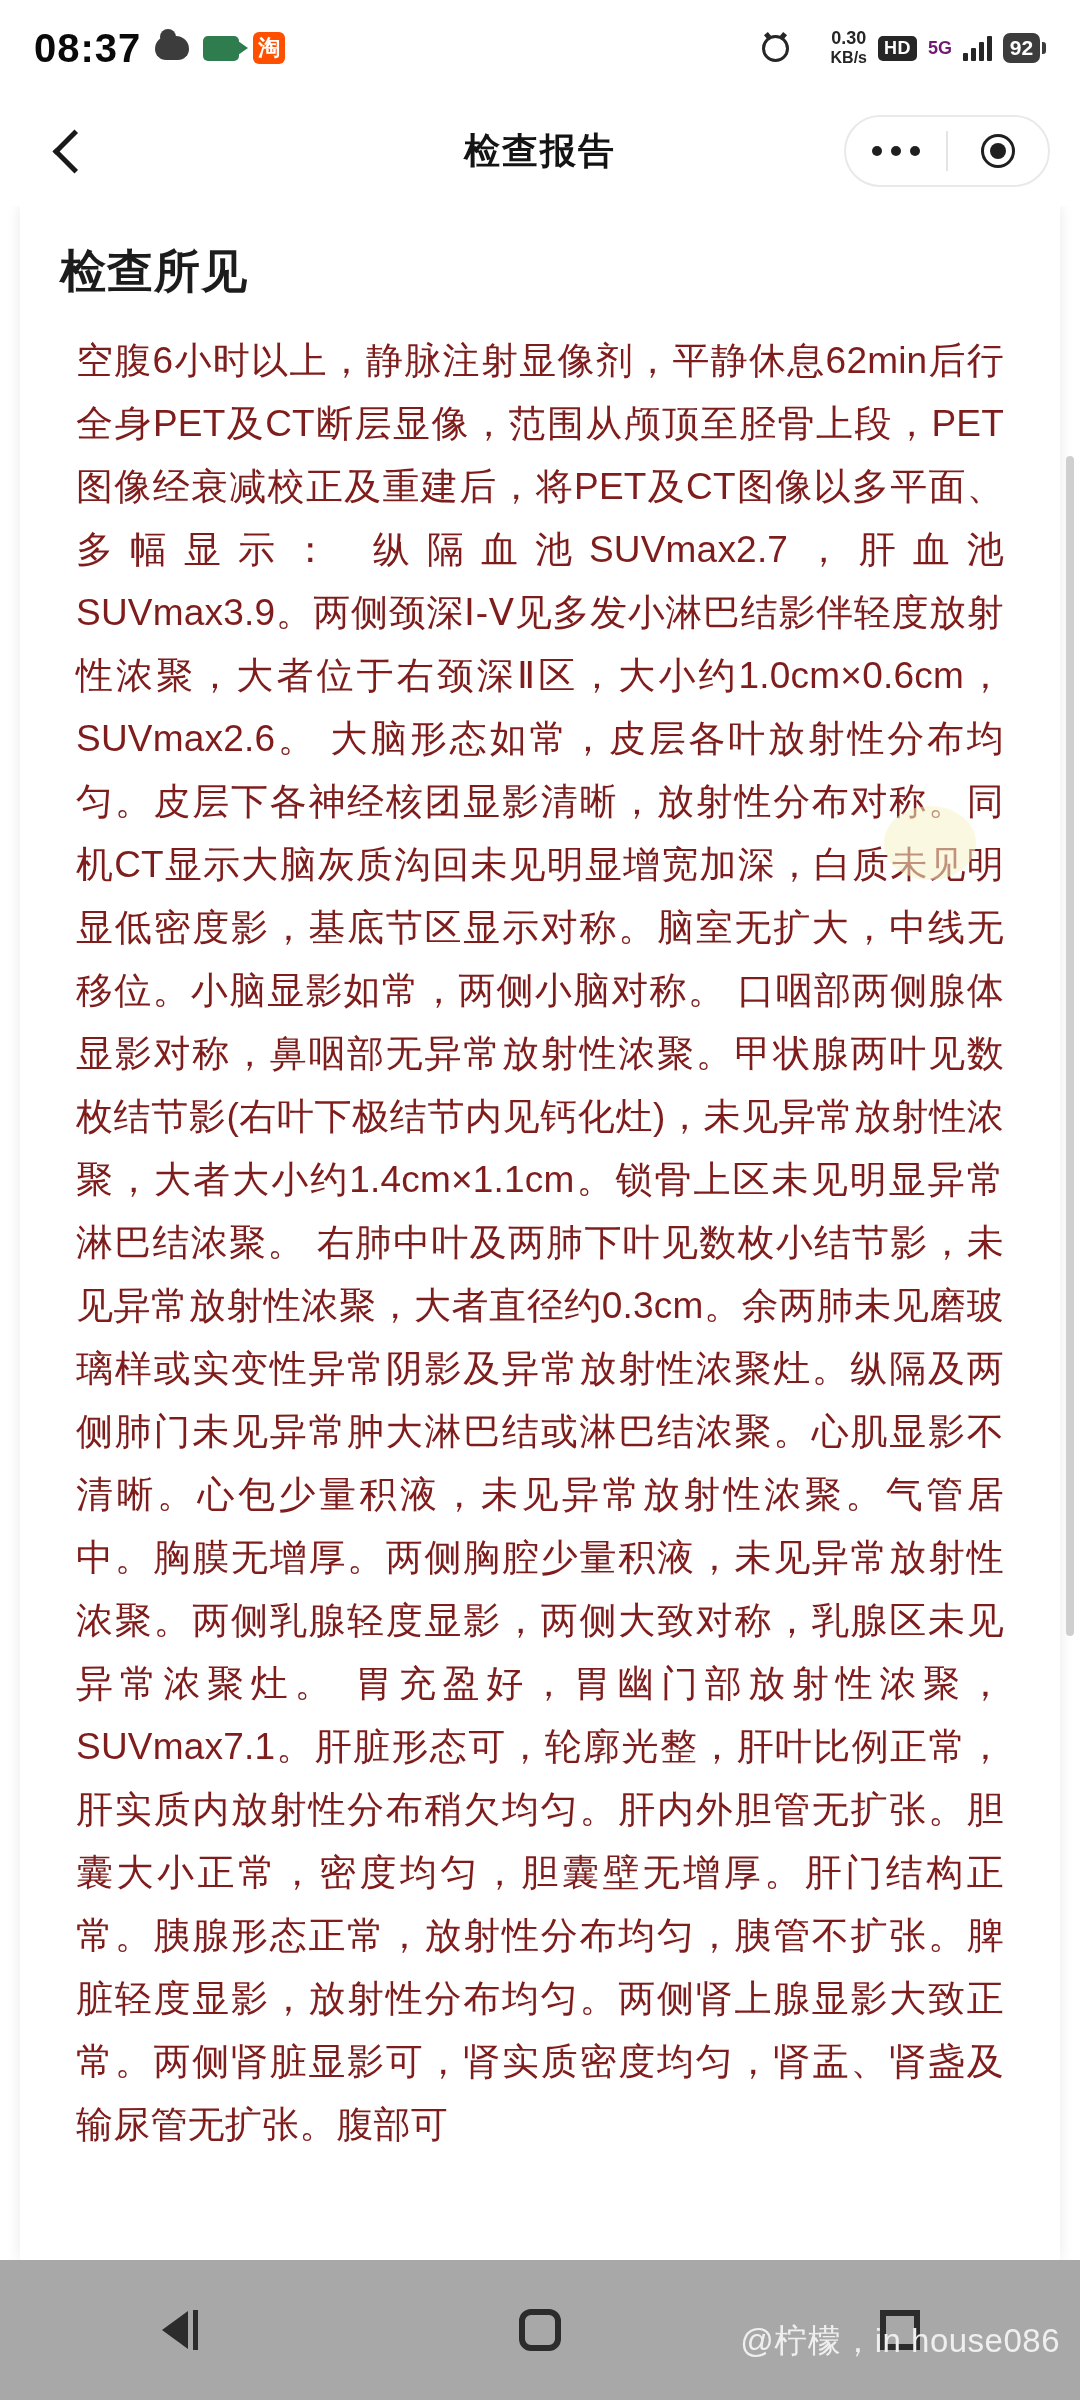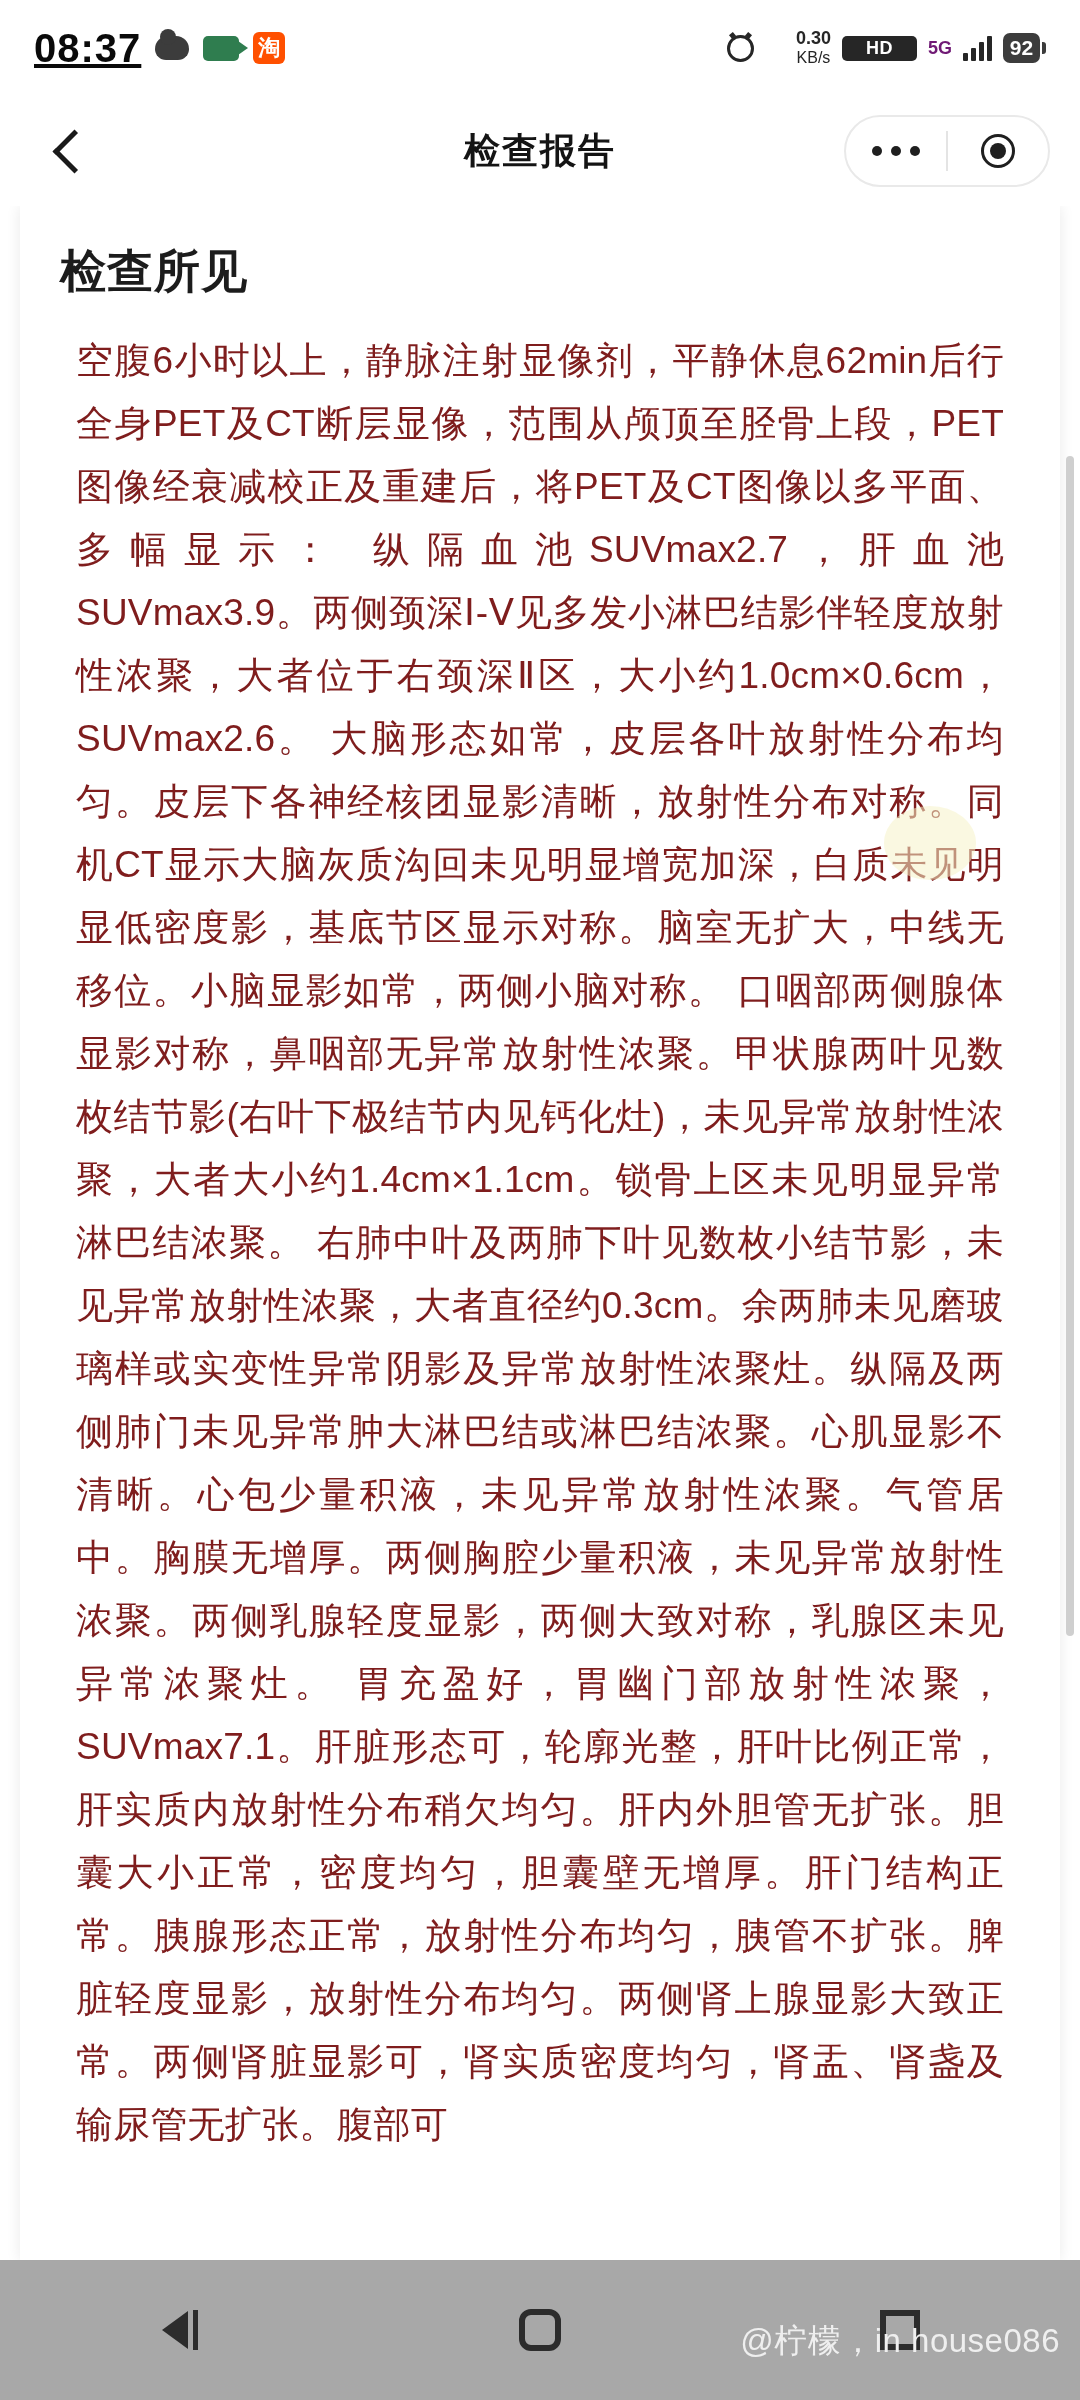--- a/index.html
+++ b/index.html
@@ -28,21 +28,20 @@
   .status-left {
     display: flex;
     align-items: center;
     gap: 14px;
   }
   .status-time {
     font-size: 40px;
     font-weight: bold;
     color: #0a0a0a;
     letter-spacing: 1px;
-    text-decoration: underline;
   }
   .status-right {
     display: flex;
     align-items: center;
     gap: 11px;
   }
   .mini-icon {
     display: inline-flex;
     align-items: center;
     justify-content: center;
@@ -102,28 +101,28 @@
   .icon-alarm:before { left: 0px; transform: rotate(-40deg); }
   .icon-alarm:after { right: 0px; transform: rotate(40deg); }
   .net-speed {
     font-size: 18px;
     line-height: 19px;
     color: #262626;
     text-align: center;
     font-weight: bold;
     margin-left: 31px;
   }
-  .net-speed span { display: block; font-size: 16px; font-weight: normal;}
+  .net-speed span { display: block; font-size: 16px; font-weight: bold;}
   .badge-hd {
     font-size: 18px;
     font-weight: bold;
     color: #ffffff;
     background: #262626;
     border-radius: 5px;
-    padding: 2px 24px;
+    padding: 2px 6px;
     letter-spacing: 0.5px;
   }
   .net-5g {
     font-size: 18px;
     font-weight: bold;
     color: #701a75;
     line-height: 18px;
   }
   .signal {
     display: flex;

